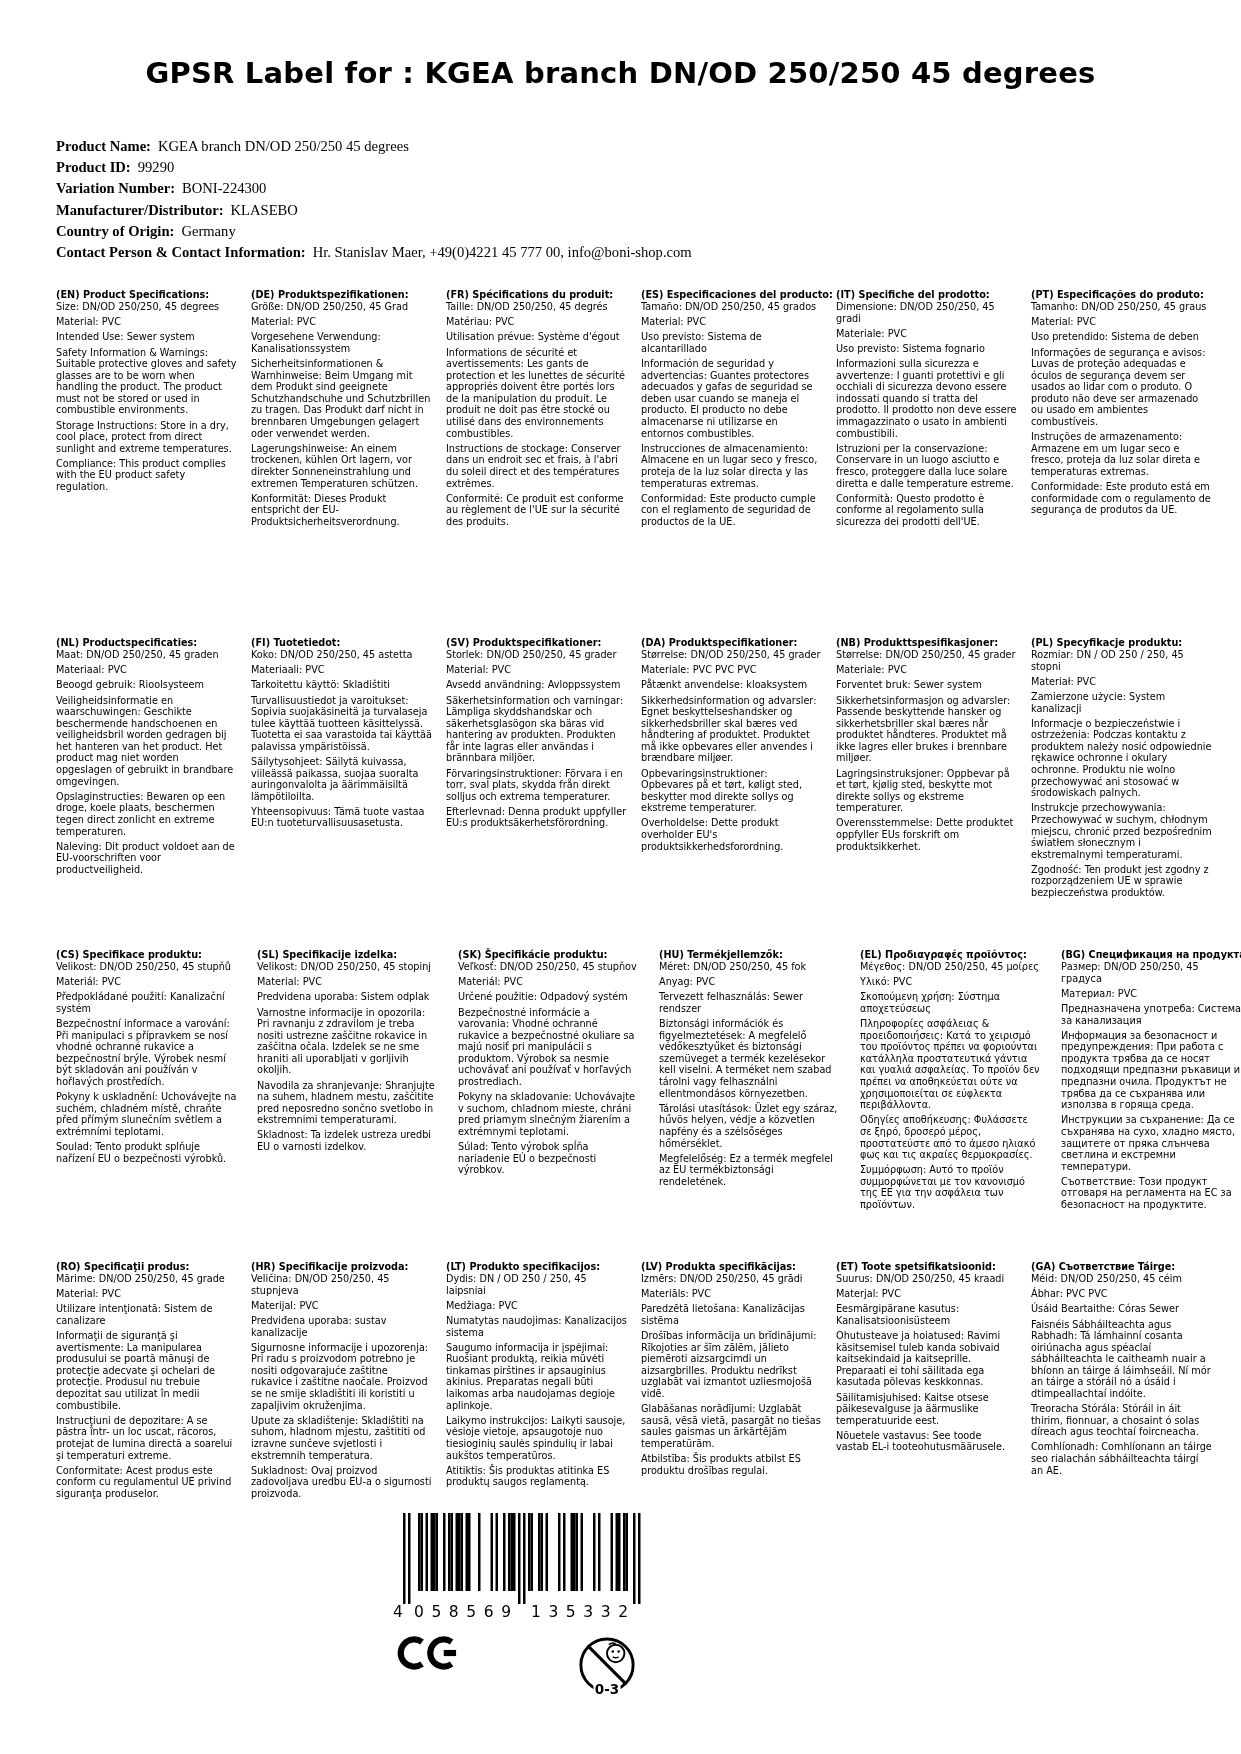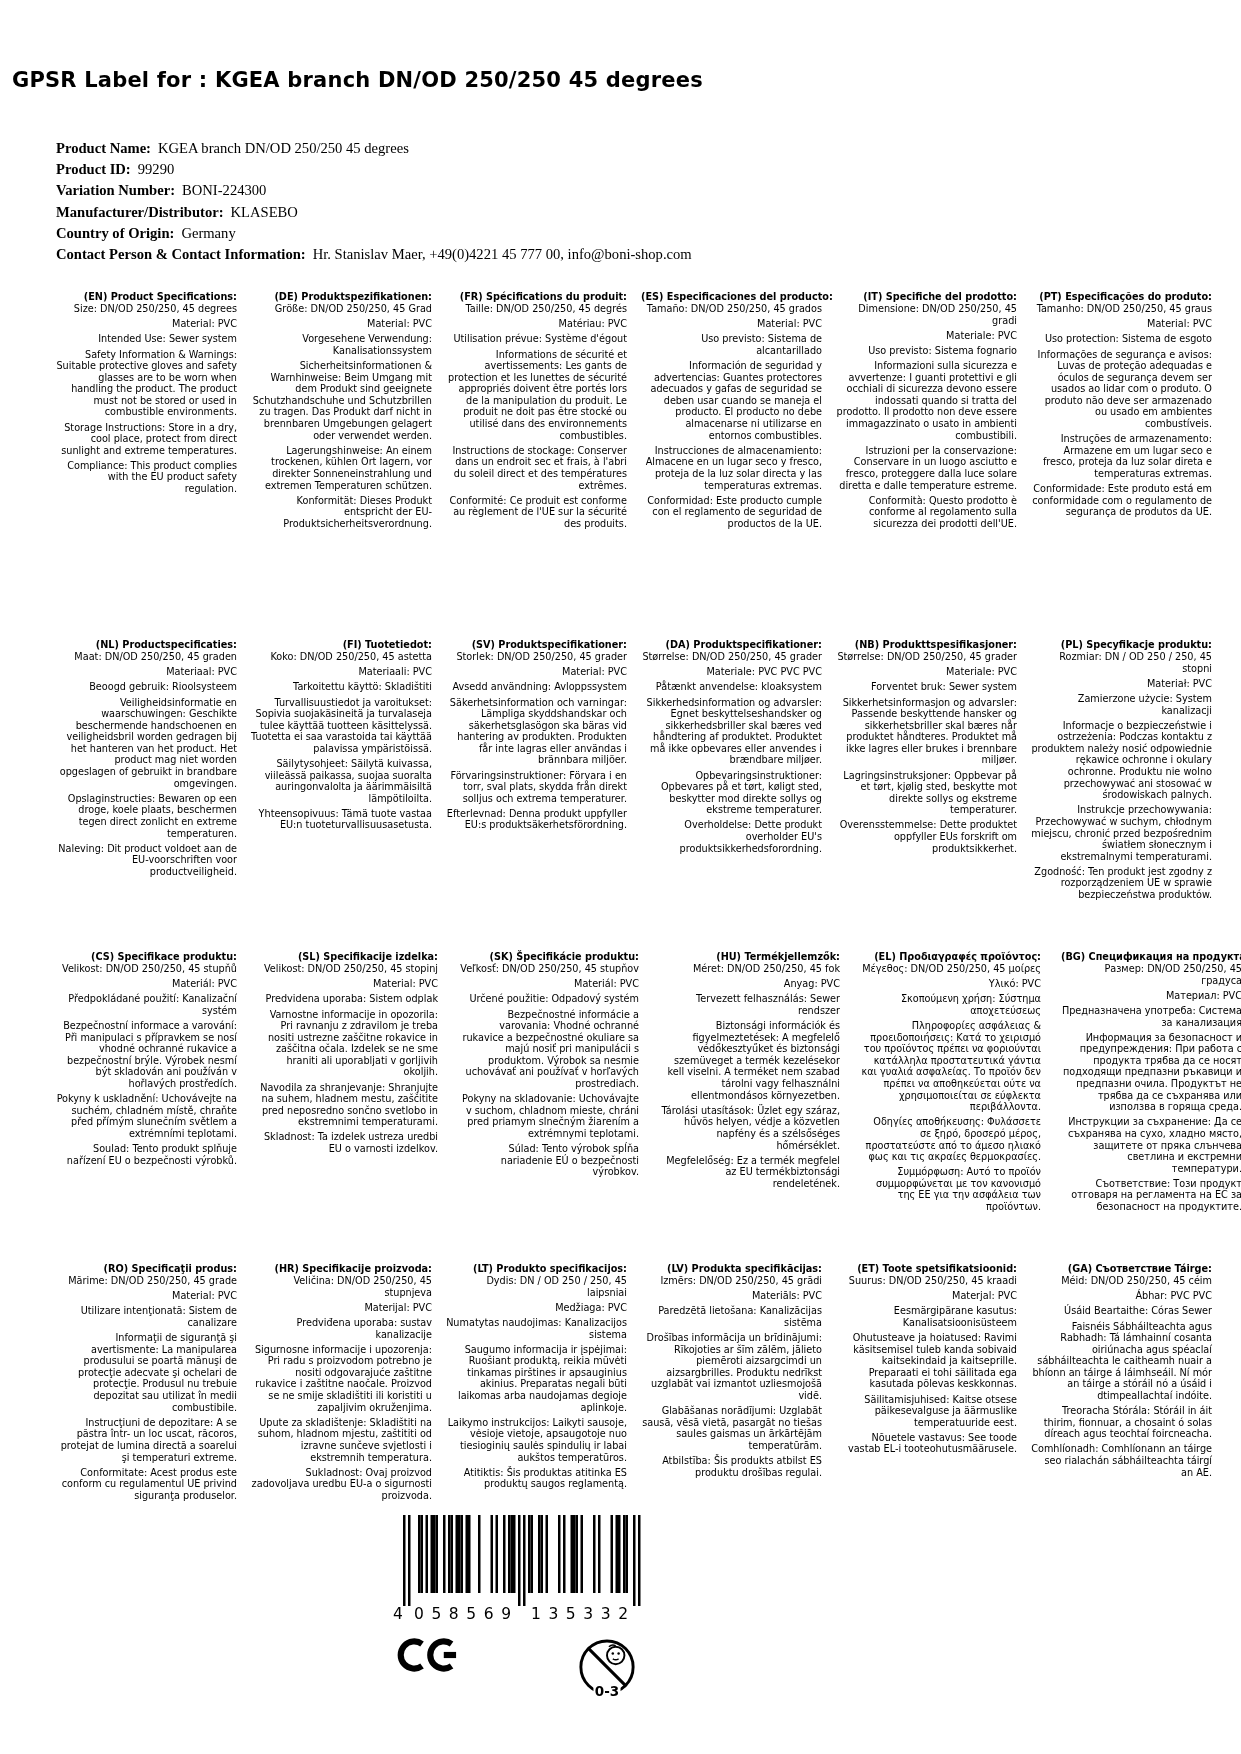--- a/index.html
+++ b/index.html
@@ -2,32 +2,32 @@
 <html><head>
 <meta charset="utf-8">
 <style>
   html,body{margin:0;padding:0;background:#fff;}
   .page{
     width:1241px;height:1754px;background:#fff;color:#000;
     font-family:"DejaVu Sans","Liberation Sans",sans-serif;
     position:relative;overflow:hidden;
   }
   .title{
-    font-size:21px;font-weight:bold;text-align:left;
-    margin:12px;padding-top:56px;letter-spacing:.2px;
+    font-size:29px;font-weight:bold;text-align:center;
+    margin:0;padding-top:56px;letter-spacing:.2px;
   }
   .info{margin:46px 0 0 56px;}
   .info-line{font-size:14.6px;line-height:21.2px;white-space:nowrap;font-family:Liberation Serif, serif;}
   .info-label{font-weight:bold;margin-right:7px;}
   .specs{margin:26px 0 0 56px;}
   .spec-row{display:grid;grid-template-columns:repeat(6,181px);column-gap:14px;align-items:start;}
   .spec-row.r1{min-height:348px;}
   .spec-row.r2{min-height:312px;}
   .spec-row.r3{min-height:312px;gap:20px;}
-  .spec-block{width:181px;text-align:right;}
+  .spec-block{width:181px;}
   .spec-heading{font-size:9.7px;font-weight:bold;margin:0 0 1px 0;white-space:nowrap;}
   .spec-block p{font-size:9.7px;line-height:11.6px;margin:0 0 3.5px 0;}
   .footer{width:248px;margin:10px 0 0 393px;}
   .footer svg{display:block;}
   .symbols{display:flex;justify-content:space-between;align-items:flex-start;margin-top:14px;padding:0 4px;}
   .bc-digit{font-family:"DejaVu Sans","Liberation Sans",sans-serif;font-size:15.5px;}
   .age-text{font-family:"DejaVu Sans","Liberation Sans",sans-serif;font-size:14px;font-weight:bold;}
 </style>
 </head>
 <body>
@@ -89,21 +89,21 @@
           <p>Materiale: PVC</p>
           <p>Uso previsto: Sistema fognario</p>
           <p>Informazioni sulla sicurezza e avvertenze: I guanti protettivi e gli occhiali di sicurezza devono essere indossati quando si tratta del prodotto. Il prodotto non deve essere immagazzinato o usato in ambienti combustibili.</p>
           <p>Istruzioni per la conservazione: Conservare in un luogo asciutto e fresco, proteggere dalla luce solare diretta e dalle temperature estreme.</p>
           <p>Conformità: Questo prodotto è conforme al regolamento sulla sicurezza dei prodotti dell'UE.</p>
         </div>
         <div class="spec-block">
           <div class="spec-heading">(PT) Especificações do produto:</div>
           <p>Tamanho: DN/OD 250/250, 45 graus</p>
           <p>Material: PVC</p>
-          <p>Uso protection: Sistema de esgoto</p>
+          <p>Uso pretendido: Sistema de deben</p>
           <p>Informações de segurança e avisos: Luvas de proteção adequadas e óculos de segurança devem ser usados ao lidar com o produto. O produto não deve ser armazenado ou usado em ambientes combustíveis.</p>
           <p>Instruções de armazenamento: Armazene em um lugar seco e fresco, proteja da luz solar direta e temperaturas extremas.</p>
           <p>Conformidade: Este produto está em conformidade com o regulamento de segurança de produtos da UE.</p>
         </div>
       </div>
     <div class="spec-row r2">
         <div class="spec-block">
           <div class="spec-heading">(NL) Productspecificaties:</div>
           <p>Maat: DN/OD 250/250, 45 graden</p>
           <p>Materiaal: PVC</p>

